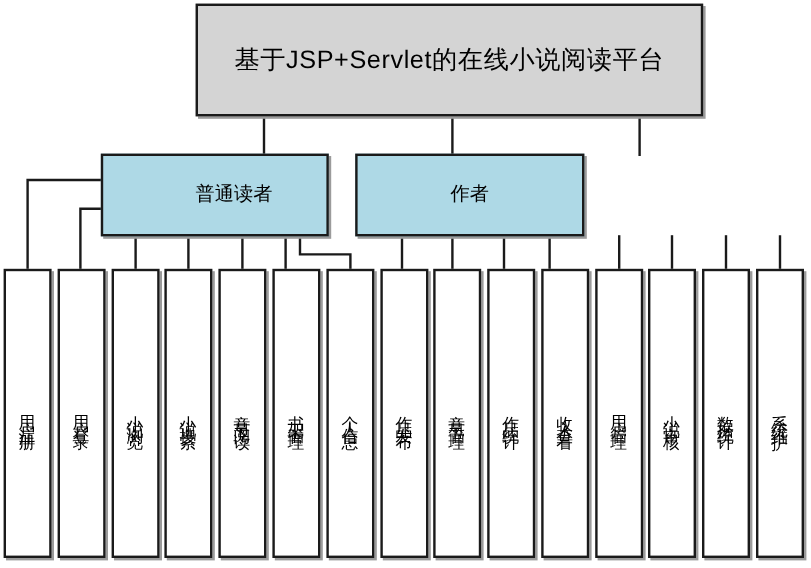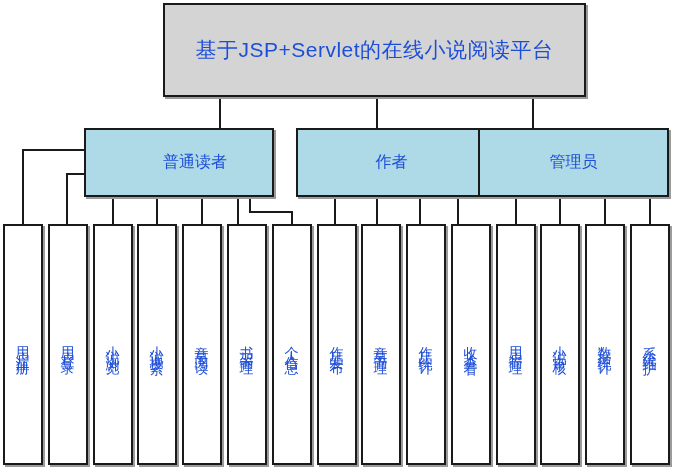--- a/index.html
+++ b/index.html
@@ -16,21 +16,21 @@
     overflow: hidden;
   }
   .node {
     position: absolute;
     box-sizing: border-box;
     border: 2px solid #1a1a1a;
     box-shadow: 2px 2px 0 #9b9b9b;
     display: flex;
     align-items: center;
     justify-content: center;
-    color: #1d4ed8;
+    color: #000000;
   }
   .root-node {
     left: 163px; top: 3px;
     width: 423px; height: 94px;
     background: #d4d4d4;
     font-size: 21px;
     letter-spacing: 0.5px;
     white-space: nowrap;
   }
   .branch-node {
@@ -102,23 +102,20 @@
   <div class="node root-node">
     <span>基于JSP+Servlet的在线小说阅读平台</span>
   </div>
 
   <div class="node branch-node branch-reader">
     <span>普通读者</span>
   </div>
   <div class="node branch-node branch-author">
     <span>作者</span>
   </div>
-  <div class="node branch-node branch-admin">
-    <span>管理员</span>
-  </div>
 
   <div class="node leaf-node" style="left:3px">
     <span class="vtext">用户注册</span>
   </div>
   <div class="node leaf-node" style="left:48px">
     <span class="vtext">用户登录</span>
   </div>
   <div class="node leaf-node" style="left:93px">
     <span class="vtext">小说浏览</span>
   </div>

